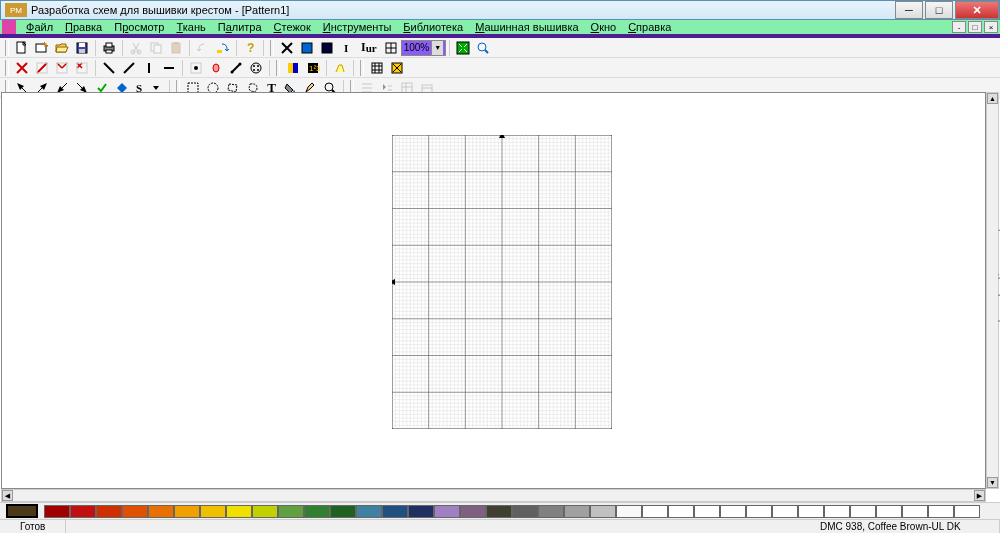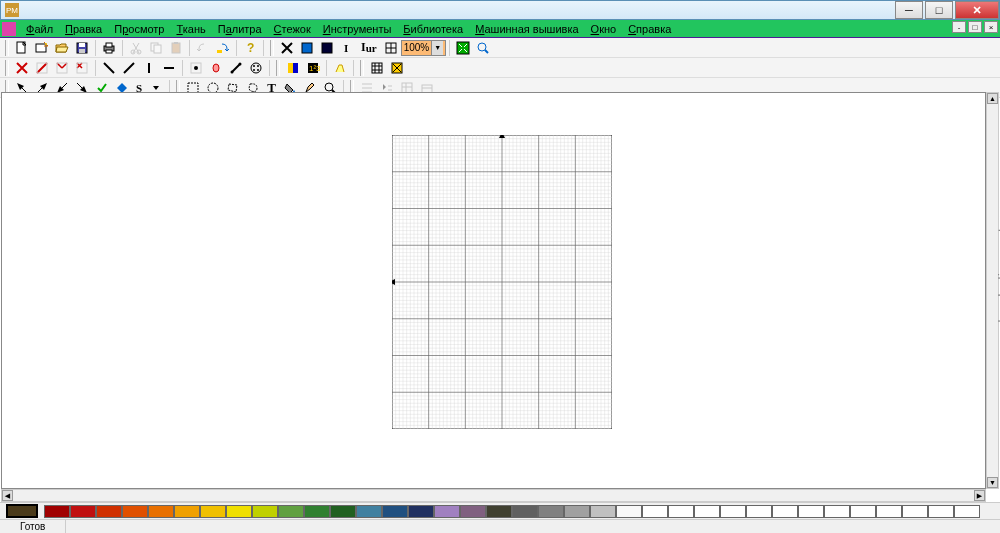--- a/index.html
+++ b/index.html
@@ -1,41 +1,41 @@
 <!DOCTYPE html>
 <html><head>
 <meta charset="utf-8">
 <style>
 * { box-sizing: border-box; margin: 0; padding: 0; }
 body { font-family: Tahoma, Arial, sans-serif; font-size: 11px; background: #fff; width: 1000px; height: 533px; overflow: hidden; position: relative; }
 
 
 .titlebar { height: 20px; background: linear-gradient(#e8f4fc, #d4e8f7); border: 1px solid #5a8fb5; display: flex; align-items: center; padding-left: 4px; position: relative; }
-.titlebar .app-icon { width: 14px; height: 14px; background: #c93; margin-right: 4px; display: inline-flex; align-items: center; justify-content: center; font-size: 8px; color: #fff; }
+.titlebar .app-icon { width: 22px; height: 14px; background: #c93; margin-right: 4px; display: inline-flex; align-items: center; justify-content: center; font-size: 8px; color: #fff; }
 .titlebar .title-text { font-size: 11px; color: #000; }
 .window-buttons { position: absolute; right: 0; top: 0; display: flex; }
 .win-btn { width: 28px; height: 18px; margin-left: 2px; border: 1px solid #888; background: linear-gradient(#f5f5f5,#ddd); display: flex; align-items: center; justify-content: center; font-weight: bold; }
 .win-close { background: linear-gradient(#e77,#c33); color: #fff; width: 44px; }
 
 
-.menubar { height: 18px; background: #22c55e; border-bottom: 1px solid #4c1d95; display: flex; align-items: center; padding-left: 2px; position: relative; }
+.menubar { height: 18px; background: #86efac; border-bottom: 4px solid #4c1d95; display: flex; align-items: center; padding-left: 2px; position: relative; }
 .menubar .mdi-icon { width: 14px; height: 14px; background: #d4a; margin-right: 4px; }
 .menu-item { padding: 1px 6px; cursor: default; }
 .menu-item u { text-decoration: underline; }
 .mdi-buttons { position: absolute; right: 2px; top: 1px; display: flex; gap: 2px; }
 .mdi-btn { width: 14px; height: 12px; border: 1px solid #888; background: #eee; font-size: 8px; display: flex; align-items: center; justify-content: center; }
 
 
 .toolbar-area { background: #f4f4f4; }
 .toolbar-row { height: 20px; display: flex; align-items: center; padding: 1px 2px; border-bottom: 1px solid #ddd; }
 .tb-grip { width: 4px; height: 16px; border-left: 1px solid #aaa; border-right: 1px solid #fff; margin: 0 3px; }
 .tb-btn { width: 18px; height: 18px; margin: 0 1px; display: flex; align-items: center; justify-content: center; border: 1px solid transparent; cursor: pointer; }
 .tb-sep { width: 1px; height: 16px; background: #ccc; margin: 0 3px; }
 .tb-wide { width: auto; padding: 0 2px; font-family: serif; font-weight: bold; }
-.combo { height: 16px; border: 1px solid #888; background: #fdba74; display: flex; align-items: center; padding: 0 2px; font-size: 10px; }
+.combo { height: 16px; border: 1px solid #888; background: #8b5cf6; display: flex; align-items: center; padding: 0 2px; font-size: 10px; }
 .combo-arrow { width: 12px; height: 14px; background: #ddd; border-left: 1px solid #888; display: flex; align-items: center; justify-content: center; font-size: 7px; margin-left: 2px; }
 
 
 .canvas-area { position: absolute; top: 92px; left: 1px; right: 14px; bottom: 44px; background: #fff; border: 1px solid #888; overflow: hidden; }
 .grid-pattern { position: absolute; left: 390px; top: 42px; width: 220px; height: 294px; }
 .scroll-v { position: absolute; right: 1px; top: 92px; width: 13px; bottom: 44px; background: #f0f0f0; border: 1px solid #ccc; }
 .scroll-h { position: absolute; left: 1px; right: 14px; bottom: 31px; height: 13px; background: #f0f0f0; border: 1px solid #ccc; }
 .scroll-arrow { width: 11px; height: 11px; background: #ddd; border: 1px solid #999; font-size: 7px; display: flex; align-items: center; justify-content: center; position: absolute; }
 
 
@@ -50,20 +50,21 @@
 
 .watermark { position: absolute; right: -2px; top: 50%; transform: rotate(-90deg) translateX(50%); transform-origin: right center; font-size: 13px; color: #888; letter-spacing: 0.5px; }
 
 svg { display: block; }
 </style>
 </head>
 <body>
 
 <div class="titlebar">
   <span class="app-icon">PM</span>
+  <span class="title-text">Разработка схем для вышивки крестом - [Pattern1]</span>
   <div class="window-buttons">
     <div class="win-btn">─</div>
     <div class="win-btn">□</div>
     <div class="win-btn win-close">✕</div>
   </div>
 </div>
 
 <div class="menubar">
   <span class="mdi-icon"></span>
   <span class="menu-item"><u>Ф</u>айл</span>
@@ -640,15 +641,16 @@
       <div class="pal-swatch" style="background: rgb(255, 255, 255);"></div>
       <div class="pal-swatch" style="background: rgb(255, 255, 255);"></div>
       <div class="pal-swatch" style="background: rgb(255, 255, 255);"></div>
       <div class="pal-swatch" style="background: rgb(255, 255, 255);"></div>
     </div>
 </div>
 
 <div class="statusbar">
   <div class="status-panel" style="flex:0 0 auto;min-width:60px">Готов</div>
   <div style="flex:1"></div>
+  <div class="status-panel" style="min-width:200px">DMC  938, Coffee Brown-UL DK</div>
 </div>
 
 <div class="watermark">n    polansky.livemaster.ru</div>
 
 </body></html>

